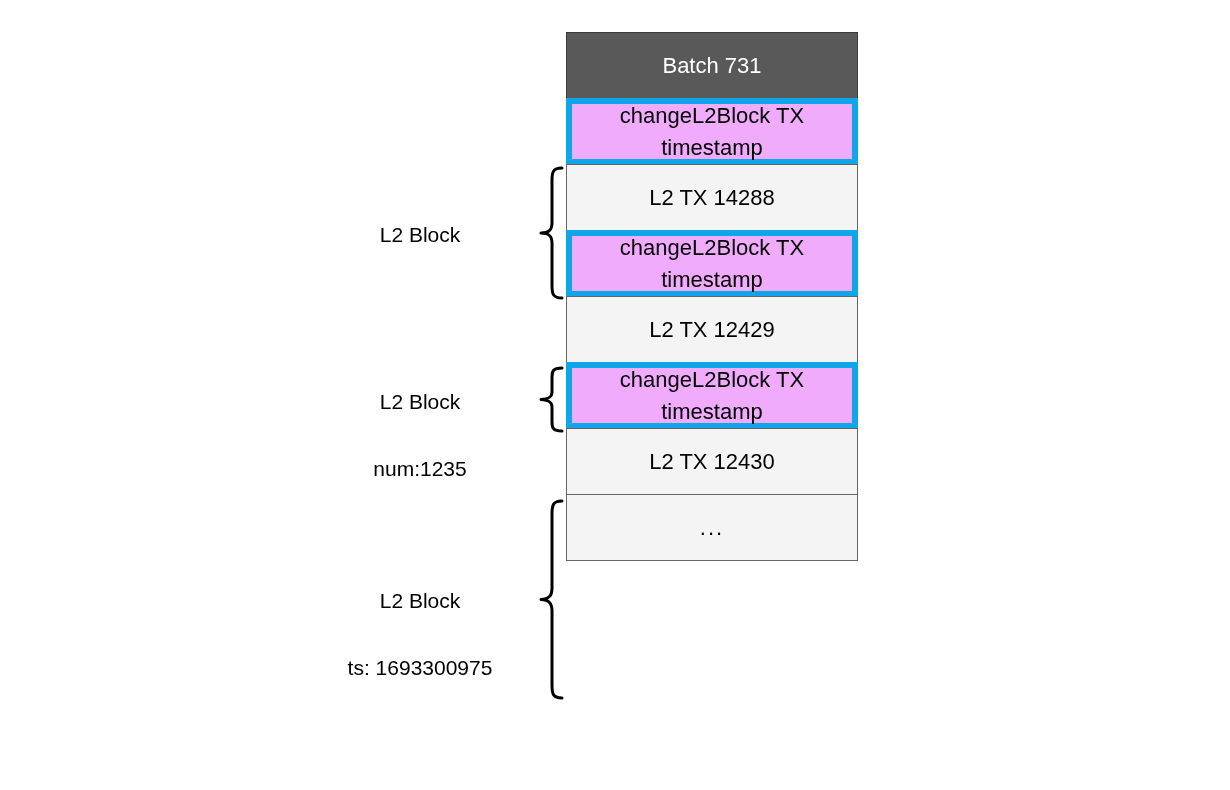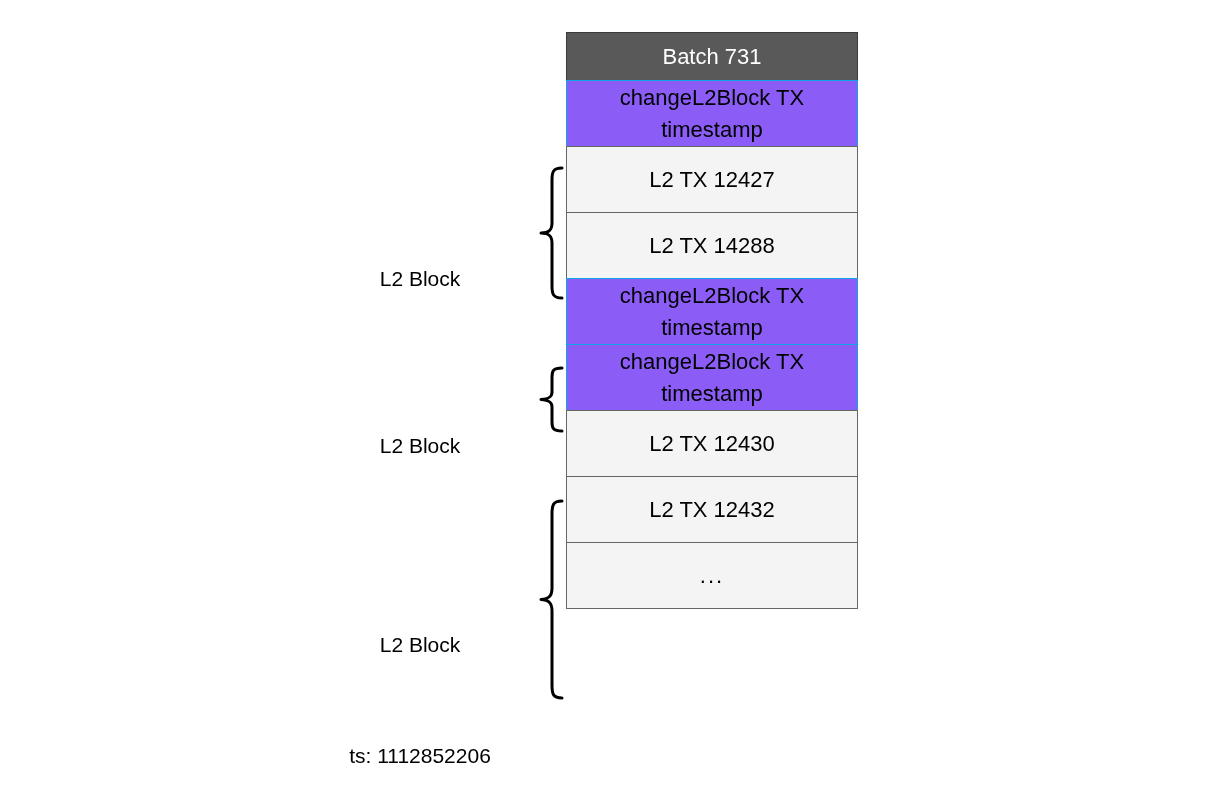--- a/index.html
+++ b/index.html
@@ -18,21 +18,21 @@
 
   
   #batch-column {
     position: absolute;
     left: 566px;
     top: 32px;
     width: 292px;
   }
 
   .batch-header {
-    height: 49px;
+    height: 67px;
     box-sizing: border-box;
     background: #595959;
     border: 1px solid #3b3b3b;
     color: #ffffff;
     font-size: 22px;
     display: flex;
     align-items: center;
     justify-content: center;
     text-align: center;
   }
@@ -49,41 +49,41 @@
     line-height: 1.45;
     padding: 0 8px;
   }
 
   .cell.tx {
     background: #f4f4f4;
     border: 1px solid #666666;
   }
 
   .cell.change {
-    background: #8b5cf6;
-    border: 1px solid #0ea5e9;
+    background: #f0abfc;
+    border: 6px solid #0ea5e9;
   }
 
   .cell.ellipsis {
     background: #f4f4f4;
     border: 1px solid #666666;
     font-size: 22px;
     letter-spacing: 2px;
   }
 
   
   .block-label {
     position: absolute;
     width: 230px;
     text-align: center;
     font-size: 21px;
     line-height: 1.58;
     white-space: pre-line;
   }
-  .block-label .lbl-line { display: block; margin-top: 44px; }
+  .block-label .lbl-line { display: block; }
 
   #block-label-1234 { left: 305px; top: 185px; }
   #block-label-1235 { left: 305px; top: 352px; }
   #block-label-1236 { left: 305px; top: 551px; }
 
   
   .brace {
     position: absolute;
     overflow: visible;
   }
@@ -102,25 +102,26 @@
 </style>
 </head>
 <body>
 
 <div class="block-label" id="block-label-1234">
   <span class="lbl-line">L2 Block</span>
 </div>
 
 <div class="block-label" id="block-label-1235">
   <span class="lbl-line">L2 Block</span>
+  <span class="lbl-line">num:1235</span>
 </div>
 
 <div class="block-label" id="block-label-1236">
   <span class="lbl-line">L2 Block</span>
-  <span class="lbl-line">ts: 1112852206</span>
+  <span class="lbl-line">ts: 1693300975</span>
 </div>
 
 <div class="brace" id="brace-1234">
   <svg width="26" height="134" viewBox="0 0 26 134">
     <path d="M24,2 C15,2 14,6 14,14 L14,57 C14,64 11,67 3,67 C11,67 14,70 14,77 L14,120 C14,128 15,132 24,132"></path>
   </svg>
 </div>
 
 <div class="brace" id="brace-1235">
   <svg width="26" height="67" viewBox="0 0 26 67">
@@ -136,45 +137,42 @@
 
 <div id="batch-column">
 
   <div class="batch-header">Batch 731</div>
 
   <div class="cell change">
     <span style="white-space: pre-line;">changeL2Block TX
 timestamp</span>
   </div>
 
-  <div class="cell tx">
-    <span>L2 TX 12427</span>
-  </div>
 
   <div class="cell tx">
     <span>L2 TX 14288</span>
   </div>
 
   <div class="cell change">
     <span style="white-space: pre-line;">changeL2Block TX
 timestamp</span>
   </div>
 
+  <div class="cell tx">
+    <span>L2 TX 12429</span>
+  </div>
 
   <div class="cell change">
     <span style="white-space: pre-line;">changeL2Block TX
 timestamp</span>
   </div>
 
   <div class="cell tx">
     <span>L2 TX 12430</span>
   </div>
 
 
-  <div class="cell tx">
-    <span>L2 TX 12432</span>
-  </div>
 
   <div class="cell ellipsis">
     <span>...</span>
   </div>
 
 </div>
 
 </body></html>

